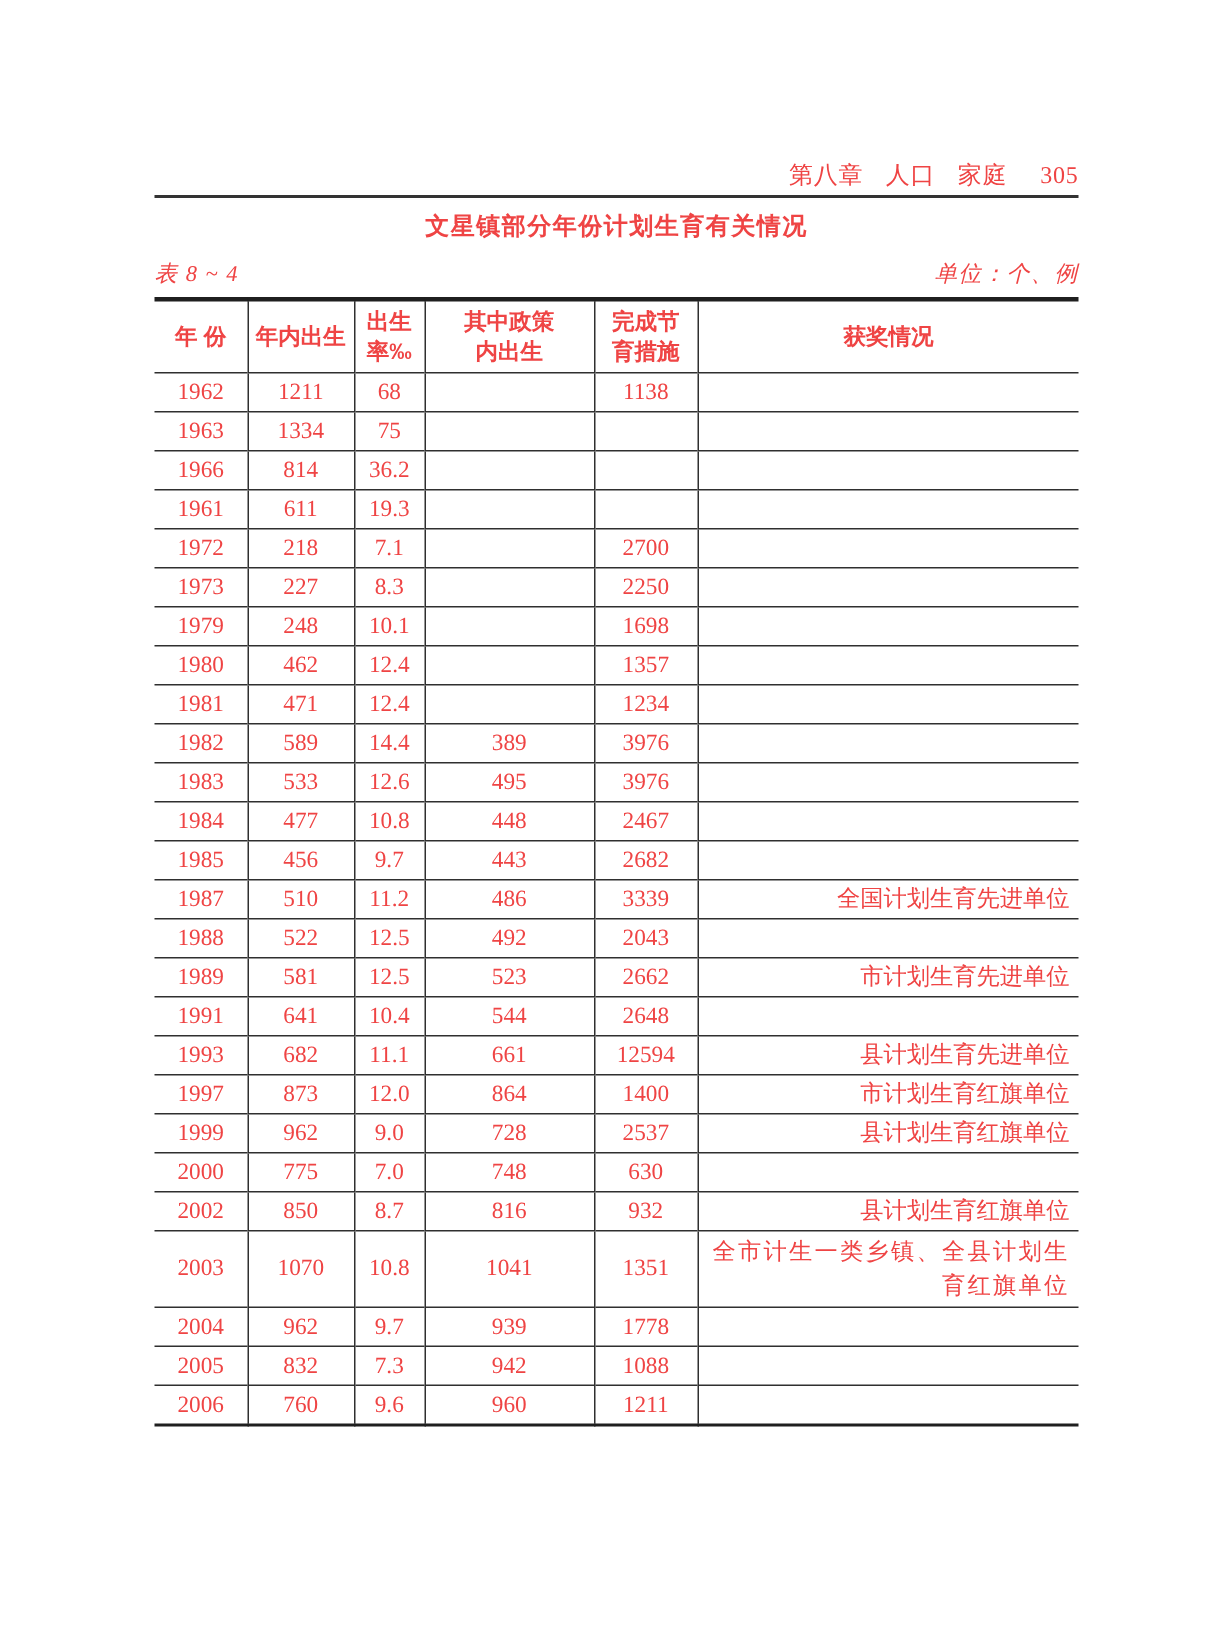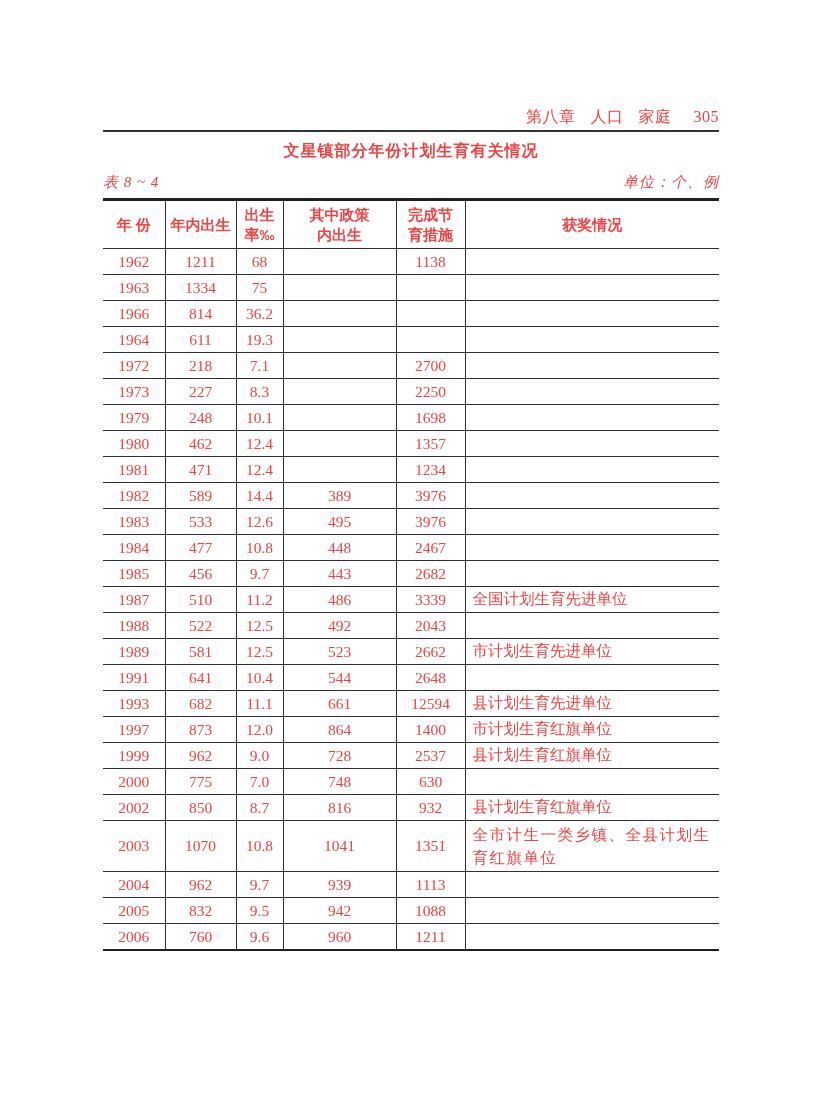--- a/index.html
+++ b/index.html
@@ -91,21 +91,21 @@
   th + th, td + td { border-left: 1px solid #2f2f2f; }
   tbody td {
     border-top: 1px solid #2f2f2f;
     height: 25px;
     padding: 0;
     font-size: 15.5px;
     text-align: center;
     vertical-align: middle;
   }
   tbody td.awards {
-    text-align: left;
+    text-align: right;
     padding: 0 6px 0 7px;
   }
   tbody td.multiline {
     white-space: pre-line;
     line-height: 23px;
     letter-spacing: 1.5px;
     padding-top: 2px;
     padding-bottom: 2px;
     margin-top: 48px;
   }
@@ -173,21 +173,21 @@
           </tr>
           <tr>
             <td>1966</td>
             <td>814</td>
             <td>36.2</td>
             <td></td>
             <td></td>
             <td class="awards"></td>
           </tr>
           <tr>
-            <td>1964</td>
+            <td>1961</td>
             <td>611</td>
             <td>19.3</td>
             <td></td>
             <td></td>
             <td class="awards"></td>
           </tr>
           <tr>
             <td>1972</td>
             <td>218</td>
             <td>7.1</td>
@@ -338,27 +338,27 @@
             <td>1041</td>
             <td>1351</td>
             <td class="awards multiline">全市计生一类乡镇、全县计划生
 育红旗单位</td>
           </tr>
           <tr>
             <td>2004</td>
             <td>962</td>
             <td>9.7</td>
             <td>939</td>
-            <td>1113</td>
+            <td>1778</td>
             <td class="awards"></td>
           </tr>
           <tr>
             <td>2005</td>
             <td>832</td>
-            <td>9.5</td>
+            <td>7.3</td>
             <td>942</td>
             <td>1088</td>
             <td class="awards"></td>
           </tr>
           <tr>
             <td>2006</td>
             <td>760</td>
             <td>9.6</td>
             <td>960</td>
             <td>1211</td>

